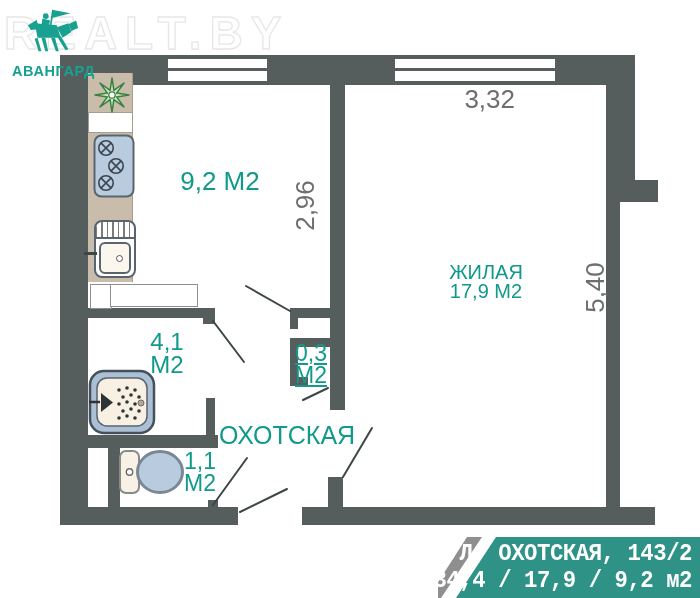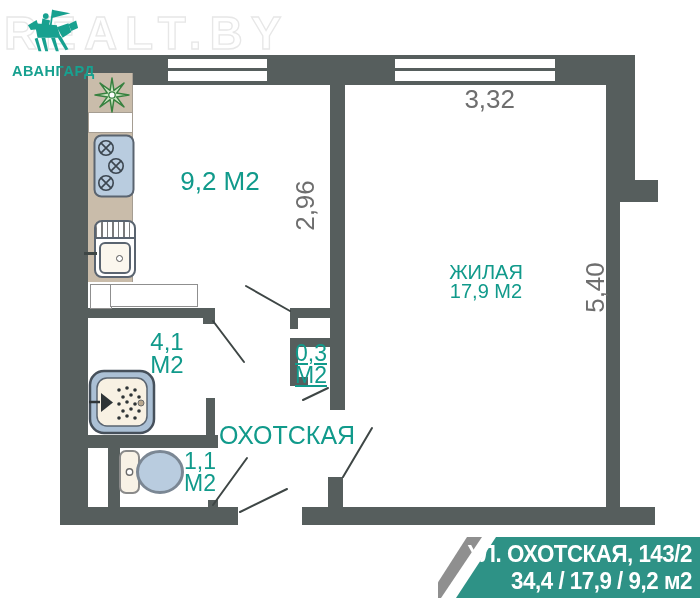--- a/index.html
+++ b/index.html
@@ -20,21 +20,21 @@
   .room-label{position:absolute;text-align:center;color:var(--accent);line-height:0.95;}
   .room-label .l1,.room-label .l2{display:block;}
   .dim{position:absolute;color:var(--dim);text-align:center;font-size:26px;}
   .dim.vert{transform:rotate(-90deg);}
   .furn{position:absolute;background:#fff;border:1.5px solid #8F8F8F;}
   .overlay{position:absolute;left:0;top:0;pointer-events:none;}
   .logo{position:absolute;left:12px;top:8px;display:flex;align-items:center;gap:8px;z-index:2;flex-direction:column;}
   .logo-text{color:#18A190;font-weight:bold;font-size:14.5px;letter-spacing:0.6px;line-height:1.3;}
   .watermark{position:absolute;left:4px;top:6px;font-size:46px;font-weight:bold;letter-spacing:8px;
              color:transparent;-webkit-text-stroke:1.3px #E7E7E7;z-index:1;white-space:nowrap;}
-  .banner{position:absolute;left:438px;top:537px;width:262px;height:61px;z-index:3;}
+  .banner{position:absolute;left:438px;top:537px;width:262px;height:61px;z-index:3;font-family:Liberation Mono, monospace;}
   .banner-text{position:absolute;right:8px;top:4px;text-align:right;color:#fff;font-weight:bold;
                font-size:23.5px;line-height:1.13;letter-spacing:-0.5px;transform:scaleX(0.95);
                transform-origin:right center;white-space:nowrap;}
   .counter{position:absolute;left:88px;top:73px;width:45px;height:209px;background:var(--beige);
            border-right:1px solid #A59D92;box-sizing:border-box;}
   .counter-gap{position:absolute;left:88px;top:112px;width:45px;height:21px;background:#fff;
                border:1px solid #A59D92;box-sizing:border-box;}
   .sink-unit{position:absolute;left:94px;top:220px;width:42px;height:58px;border:2px solid var(--fixture-line);
              border-radius:8px;background:#fff;overflow:hidden;box-sizing:border-box;}
   .sink-hatch{height:15px;background:repeating-linear-gradient(90deg,#7B7B7B 0 1.5px,transparent 1.5px 5.5px);

